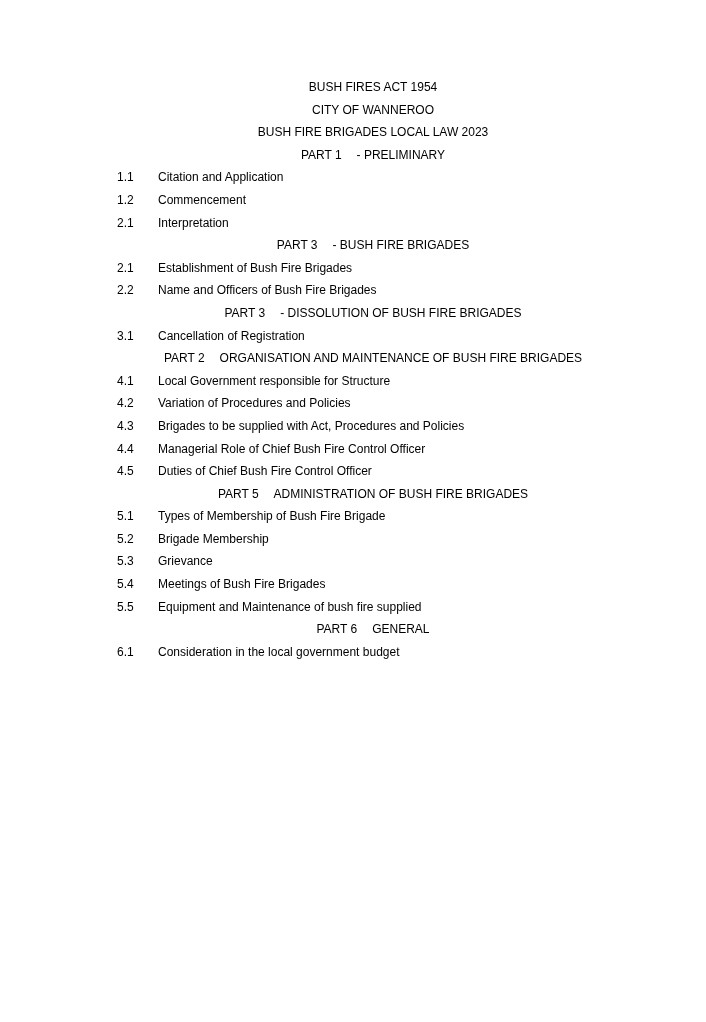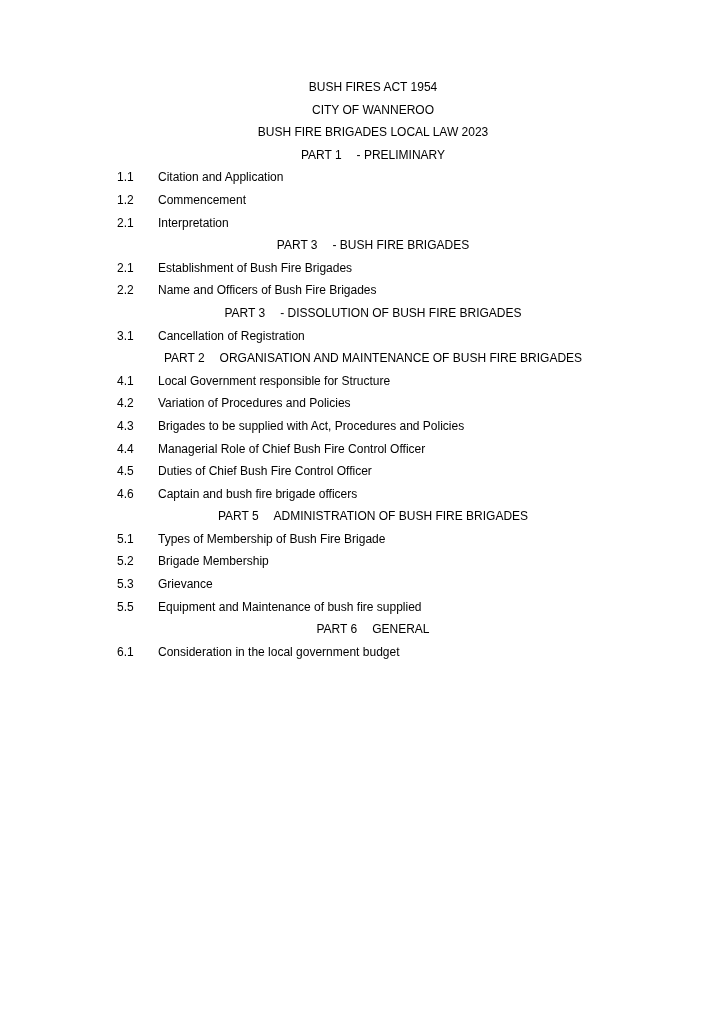--- a/index.html
+++ b/index.html
@@ -97,35 +97,35 @@
   </div>
   <div class="row">
     <span class="num">4.3</span><span>Brigades to be supplied with Act, Procedures and Policies</span>
   </div>
   <div class="row">
     <span class="num">4.4</span><span>Managerial Role of Chief Bush Fire Control Officer</span>
   </div>
   <div class="row">
     <span class="num">4.5</span><span>Duties of Chief Bush Fire Control Officer</span>
   </div>
-  <div class="row">
-    <span class="num">4.6</span><span>Captain and bush fire brigade officers</span>
-  </div>
 
   <div class="row center">
     <span class="part-label">PART 5</span><span>ADMINISTRATION OF BUSH FIRE BRIGADES</span>
   </div>
   <div class="row">
     <span class="num">5.1</span><span>Types of Membership of Bush Fire Brigade</span>
   </div>
   <div class="row">
     <span class="num">5.2</span><span>Brigade Membership</span>
   </div>
   <div class="row">
     <span class="num">5.3</span><span>Grievance</span>
+  </div>
+  <div class="row">
+    <span class="num">5.4</span><span>Meetings of Bush Fire Brigades</span>
   </div>
   <div class="row">
     <span class="num">5.5</span><span>Equipment and Maintenance of bush fire supplied</span>
   </div>
 
   <div class="row center">
     <span class="part-label">PART 6</span><span>GENERAL</span>
   </div>
   <div class="row">
     <span class="num">6.1</span><span>Consideration in the local government budget</span>

